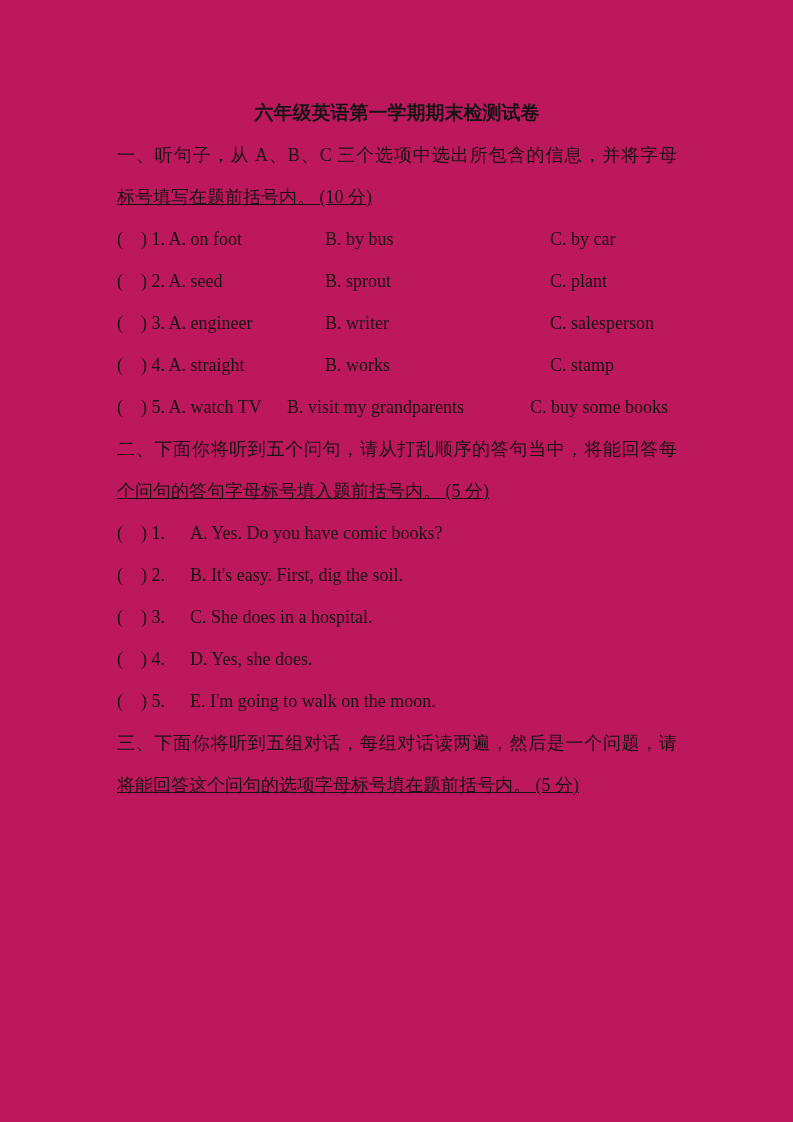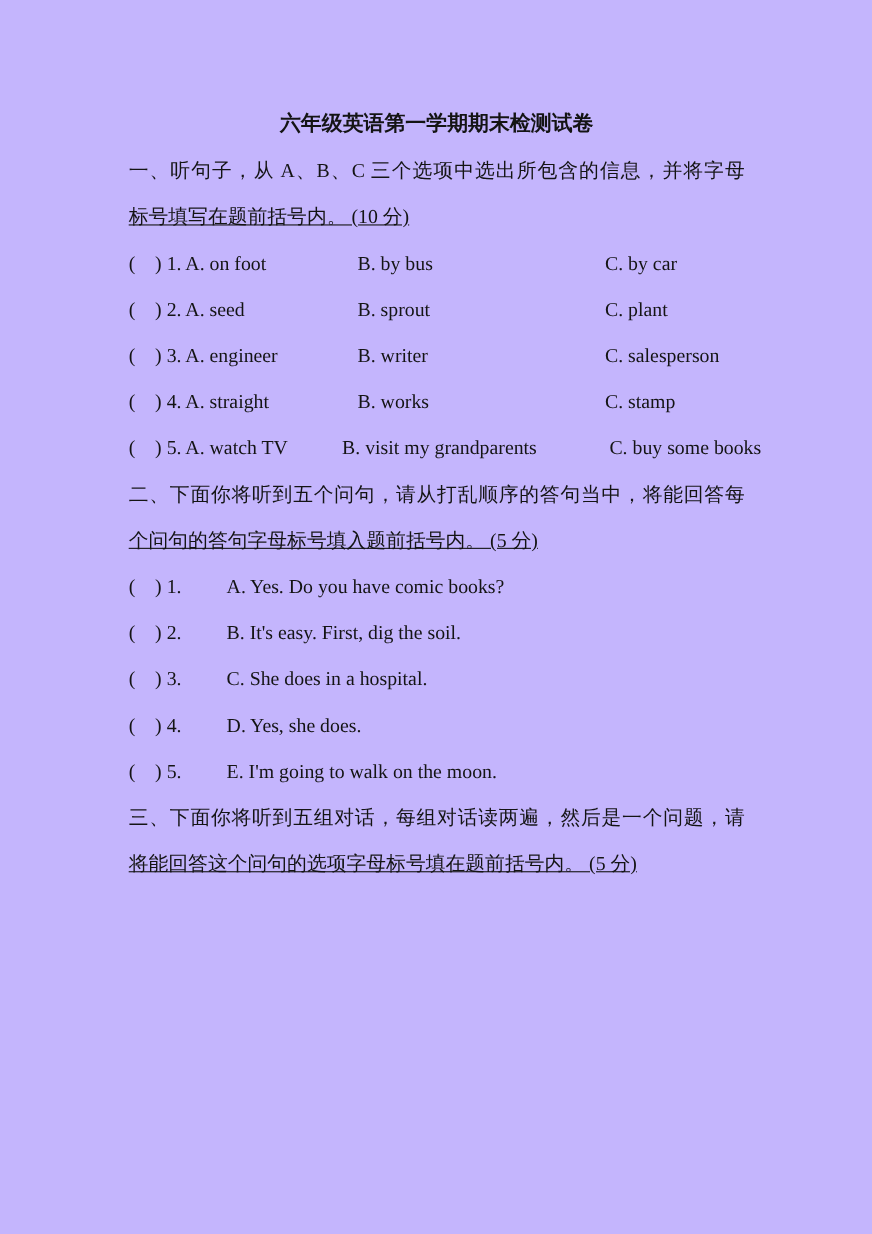--- a/index.html
+++ b/index.html
@@ -7,21 +7,21 @@
     width: 793px;
     height: 1122px;
     background: #ffffff;
     font-family: "Liberation Serif", "DejaVu Serif", serif;
     color: #141414;
   }
   .page {
     position: relative;
     width: 793px;
     height: 1122px;
-    background: #c4b5fd;
+    background: #be185d;
     overflow: hidden;
   }
   .content {
     position: absolute;
     left: 117px;
     top: 92px;
     width: 560px;
     font-size: 18px;
     line-height: 42px;
   }
@@ -39,27 +39,27 @@
     text-decoration: underline;
   }
   .q-row {
     display: flex;
     white-space: pre;
   }
   .q-row .c1 { flex: 0 0 auto; width: 208px; }
   .q-row .c2 { flex: 0 0 auto; width: 225px; }
   .q-row .c3 { flex: 1 1 auto; }
   .q-row.tight .c1 { width: 170px; }
-  .q-row.tight .c2 { width: 243px; margin-left: 24px; }
+  .q-row.tight .c2 { width: 243px; }
   .a-row {
     display: flex;
     white-space: pre;
   }
   .a-row .lbl { flex: 0 0 auto; width: 73px; }
-  .a-row .txt { flex: 1 1 auto; margin-left: 16px; }
+  .a-row .txt { flex: 1 1 auto; }
 </style>
 </head>
 <body>
 
 <div class="page">
   <div class="content">
 
     <div class="title-line">六年级英语第一学期期末检测试卷</div>
 
     <div>

